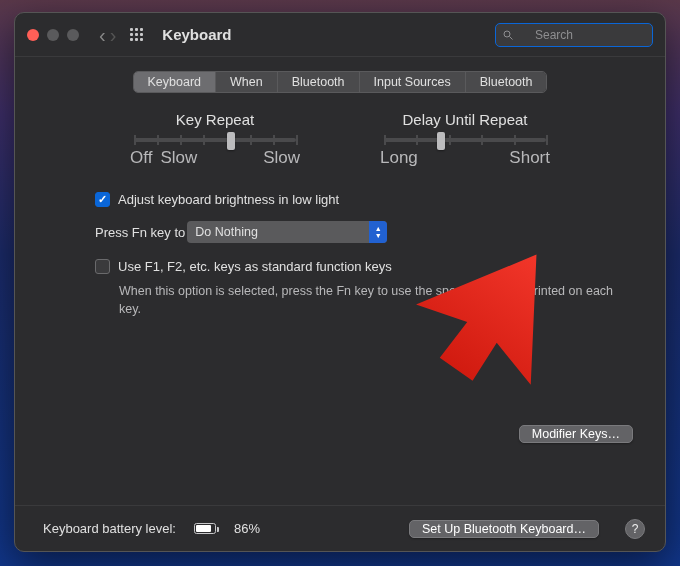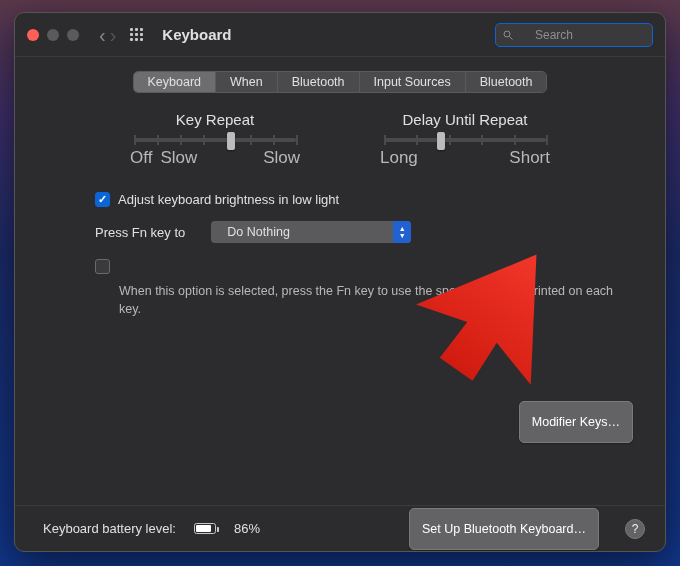--- a/index.html
+++ b/index.html
@@ -110,40 +110,40 @@
   .inline-select{
     display:flex; background:var(--dropdown-bg); border-radius:4px; height:20px;
     align-items:center; font-size:12px; overflow:hidden;
   }
   .inline-select .val{padding:0 8px;}
   .inline-select .arrows{
     background:var(--dropdown-arrow-bg); width:16px; height:100%;
     display:flex; flex-direction:column; align-items:center; justify-content:center;
     color:#fff; font-size:7px; line-height:7px;
   }
-  .fn-row{display:flex; align-items:center; gap:26px; margin:14px 0 14px 48px;}
+  .fn-row{display:flex; align-items:center; gap:2px; margin:14px 0 14px 48px;}
   .fn-select{
     display:flex; background:var(--dropdown-bg); border-radius:4px; height:22px;
     align-items:center; font-size:12.5px; overflow:hidden; width:200px;
   }
-  .fn-select .val{flex:1; padding:0 16px;}
+  .fn-select .val{flex:1; padding:0 8px;}
   .fn-select .arrows{
     background:var(--dropdown-arrow-bg); width:18px; height:100%;
     display:flex; flex-direction:column; align-items:center; justify-content:center;
     color:#fff; font-size:7px; line-height:7px;
   }
   .help-text { margin:4px 0 0 72px; font-size:12.5px; color:var(--text-dim); line-height:1.4;
                max-width:510px;}
 
   .arrow-overlay{ position:absolute; pointer-events:none; }
 
   .footer-mod { position:absolute; right:32px; bottom:62px; }
   .btn {
     background:var(--button-bg); border:1px solid var(--button-border);
-    border-radius:5px; padding:13px 12px; font-size:12.5px; color:#fff;
+    border-radius:5px; padding:1px 12px; font-size:12.5px; color:#fff;
     box-shadow:0 1px 2px rgba(0,0,0,.3); cursor:default;
   }
   .bottombar{
     border-top:1px solid #3a3a3c; height:46px; display:flex; align-items:center;
     padding:0 20px 0 28px; gap:18px;
   }
   .batt-icon{
     width:22px; height:11px; border:1.3px solid #c8c8ca; border-radius:2.5px;
     position:relative; display:flex; align-items:center; padding:1px;
   }
@@ -257,20 +257,21 @@
         <div class="arrows">
             <span>▲</span>
             <span>▼</span>
           </div>
       </div>
     </div>
 
     <div class="opts" style="margin-top:16px;">
       <div class="opt-row">
         <div class="chk"></div>
+        <span class="label">Use F1, F2, etc. keys as standard function keys</span>
       </div>
     </div>
     <div class="help-text">When this option is selected, press the Fn key to use the special features printed on each key.</div>
 
     <svg class="arrow-overlay" style="left:400px; top:130px;" width="220" height="200">
       <defs>
         <linearGradient id="ag" x1="0" y1="0" x2="0" y2="1">
           <stop offset="0" stop-color="#f2362a"></stop>
             <stop offset="1" stop-color="#d11b10"></stop>
         </linearGradient>

